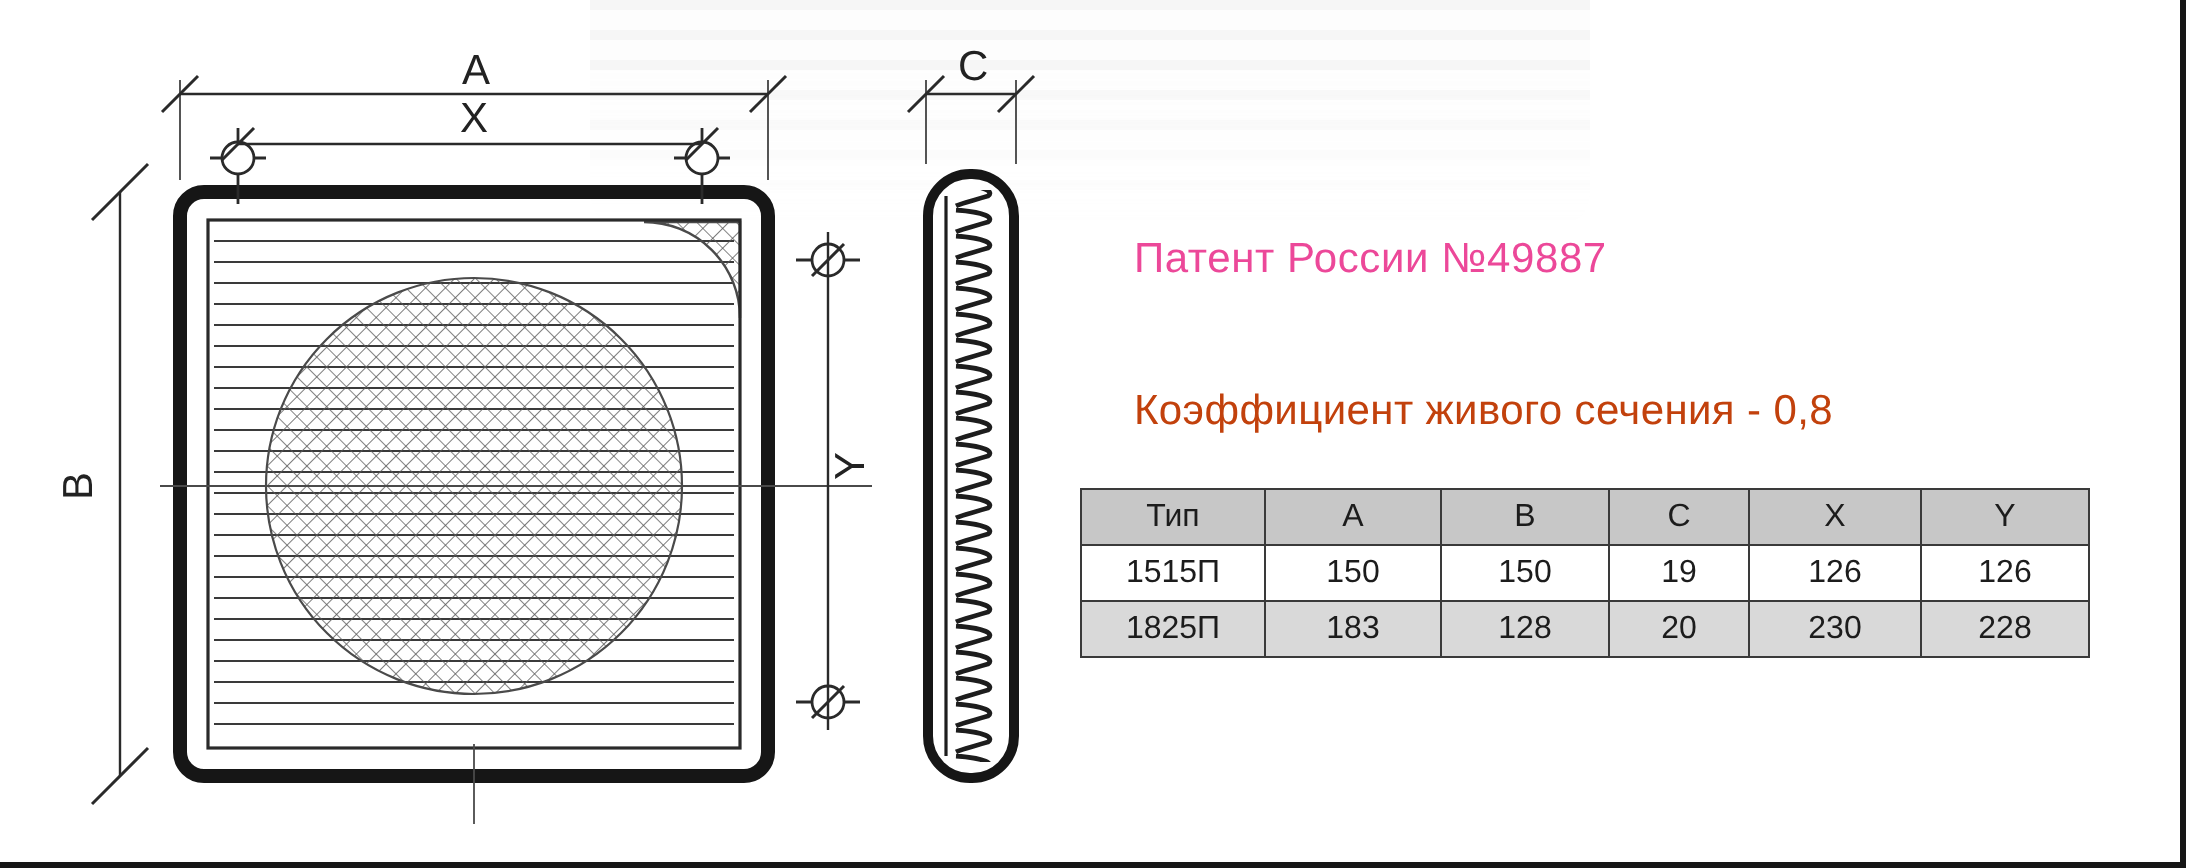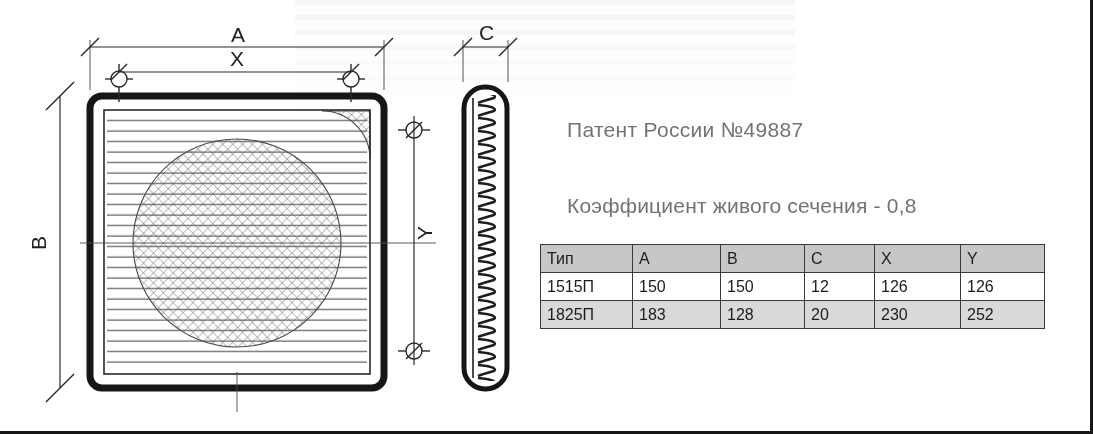--- a/index.html
+++ b/index.html
@@ -16,33 +16,33 @@
     border-radius:0 0 14px 14px;
     background:repeating-linear-gradient(180deg,#ececec 0 5px,#fbfbfb 5px 15px);
     opacity:.45;
     -webkit-mask-image:linear-gradient(180deg,#000 30%,transparent 100%);
     mask-image:linear-gradient(180deg,#000 30%,transparent 100%);
   }
   .drawing-svg { position:absolute; left:0; top:0; }
   .drawing-svg text { font-family:"Liberation Sans", sans-serif; font-size:21px; fill:#222; }
   .patent-text {
     position:absolute; left:567px; top:118px;
-    font-size:21px; color:#737373; letter-spacing:.3px;text-align:right;
+    font-size:21px; color:#ec4899; letter-spacing:.3px;text-align:right;
   }
   .coef-text {
     position:absolute; left:567px; top:194px;
-    font-size:21px; color:#737373; letter-spacing:.2px;
+    font-size:21px; color:#c2410c; letter-spacing:.2px;
   }
   table.dims {
     position:absolute; left:540px; top:244px;
     border-collapse:collapse; font-size:16px; color:#1c1c1c;
     background:#fff;
   }
   table.dims th, table.dims td {
-    border:1.6px solid #3a3a3a; text-align:left;
+    border:1.6px solid #3a3a3a; text-align:center;
     padding:2px 6px; height:28px; font-weight:normal;
   }
   table.dims thead th { background:#c7c7c7; }
   table.dims tr.shaded td { background:#d9d9d9; }
   .c-tip  { width:92px; }
   .c-a    { width:88px; }
   .c-b    { width:84px; }
   .c-c    { width:70px; }
   .c-x    { width:86px; }
   .c-y    { width:84px; }
@@ -162,28 +162,28 @@
         <th class="c-c">C</th>
         <th class="c-x">X</th>
         <th class="c-y">Y</th>
       </tr>
     </thead>
     <tbody>
       <tr>
         <td>1515П</td>
         <td>150</td>
         <td>150</td>
-        <td>12</td>
+        <td>19</td>
         <td>126</td>
         <td>126</td>
       </tr>
       <tr class="shaded">
         <td>1825П</td>
         <td>183</td>
         <td>128</td>
         <td>20</td>
         <td>230</td>
-        <td>252</td>
+        <td>228</td>
       </tr>
     </tbody>
   </table>
 
 </div>
 
 </body></html>

